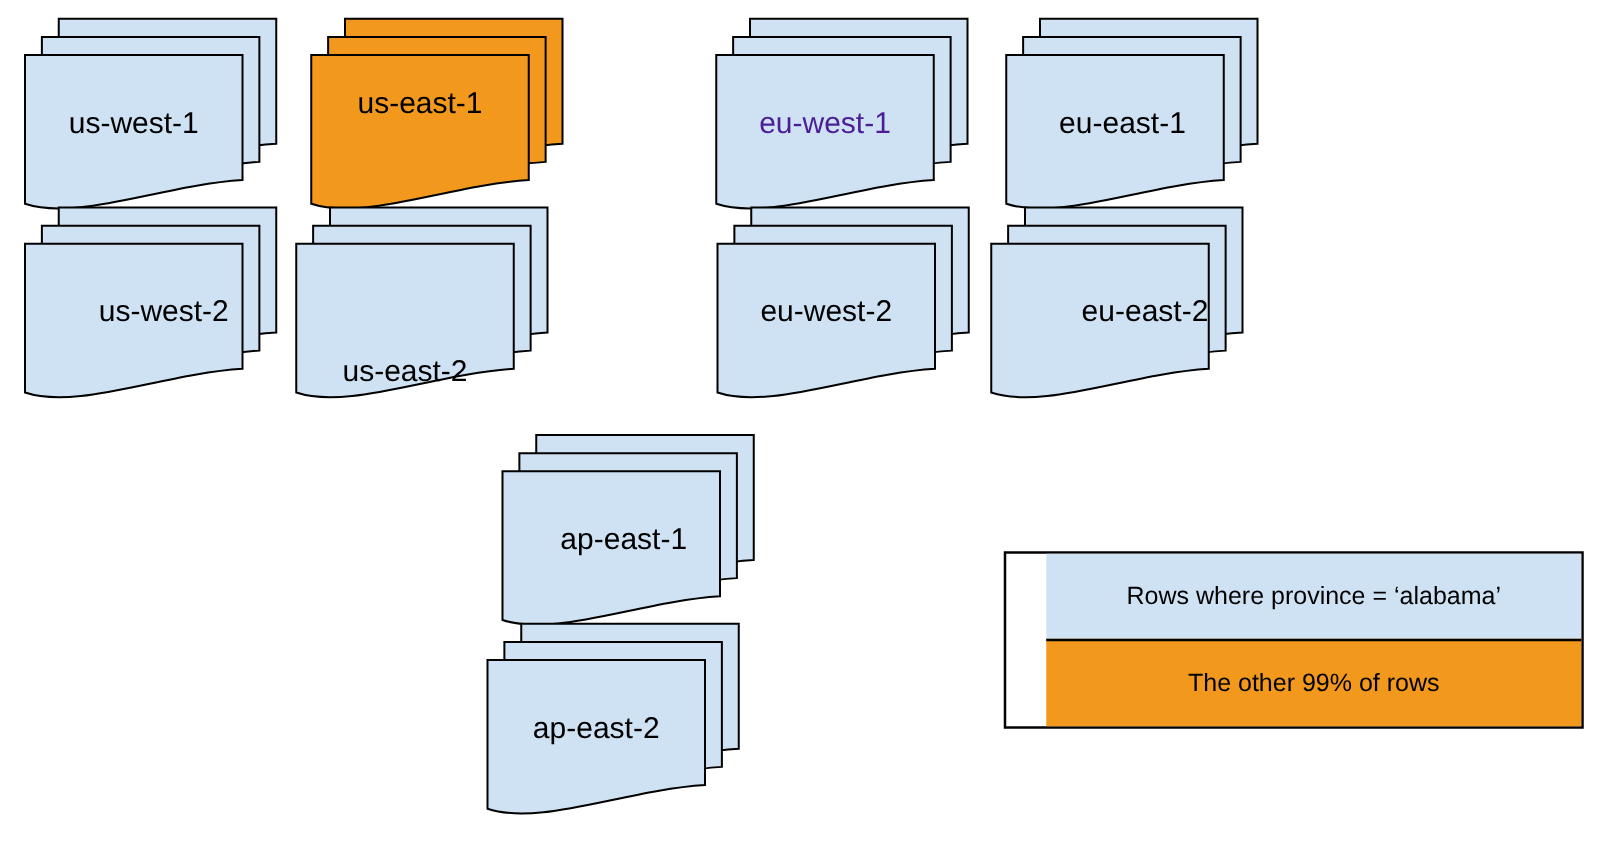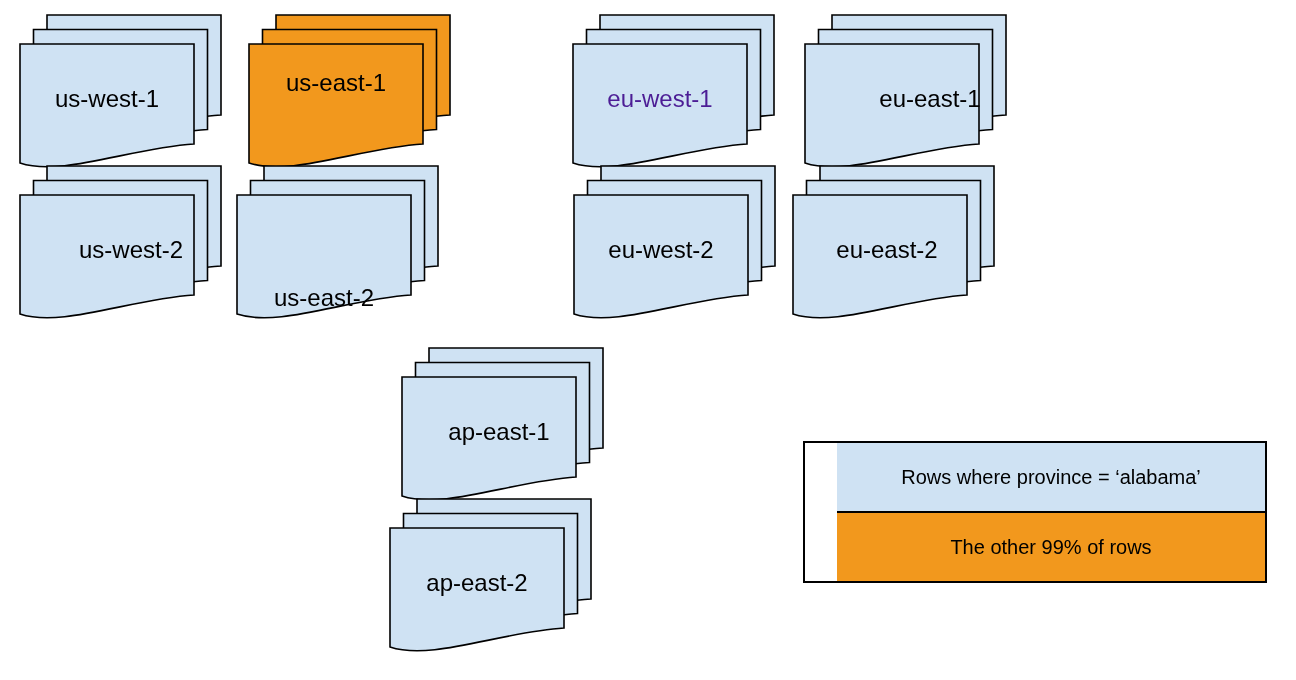--- a/index.html
+++ b/index.html
@@ -56,21 +56,21 @@
         <path d="M 0 0 H 174 V 100 C 110 104, 42 133, 0 119 Z" transform="translate(28.0,1.0)" fill="#cfe2f3" stroke="#000000" stroke-width="1.6"></path>
         <path d="M 0 0 H 174 V 100 C 110 104, 42 133, 0 119 Z" transform="translate(14.5,15.5)" fill="#cfe2f3" stroke="#000000" stroke-width="1.6"></path>
         <path d="M 0 0 H 174 V 100 C 110 104, 42 133, 0 119 Z" transform="translate(1.0,30.0)" fill="#cfe2f3" stroke="#000000" stroke-width="1.6"></path>
       </svg>
       <div class="doc-label" style="left: 573px; top: 44px; width: 174px; height: 110px; color: #4c1d95;">eu-west-1</div>
       <svg class="stack-svg" width="206" height="160" viewBox="0 0 206 160" style="left: 804px; top: 14px;">
         <path d="M 0 0 H 174 V 100 C 110 104, 42 133, 0 119 Z" transform="translate(28.0,1.0)" fill="#cfe2f3" stroke="#000000" stroke-width="1.6"></path>
         <path d="M 0 0 H 174 V 100 C 110 104, 42 133, 0 119 Z" transform="translate(14.5,15.5)" fill="#cfe2f3" stroke="#000000" stroke-width="1.6"></path>
         <path d="M 0 0 H 174 V 100 C 110 104, 42 133, 0 119 Z" transform="translate(1.0,30.0)" fill="#cfe2f3" stroke="#000000" stroke-width="1.6"></path>
       </svg>
-      <div class="doc-label" style="left: 805px; top: 44px; width: 186px; height: 110px; color: rgb(0, 0, 0); margin-left: 32px;">eu-east-1</div>
+      <div class="doc-label" style="left: 805px; top: 44px; width: 186px; height: 110px; color: rgb(0, 0, 0);">eu-east-1</div>
       <svg class="stack-svg" width="206" height="160" viewBox="0 0 206 160" style="left: 19px; top: 165px;">
         <path d="M 0 0 H 174 V 100 C 110 104, 42 133, 0 119 Z" transform="translate(28.0,1.0)" fill="#cfe2f3" stroke="#000000" stroke-width="1.6"></path>
         <path d="M 0 0 H 174 V 100 C 110 104, 42 133, 0 119 Z" transform="translate(14.5,15.5)" fill="#cfe2f3" stroke="#000000" stroke-width="1.6"></path>
         <path d="M 0 0 H 174 V 100 C 110 104, 42 133, 0 119 Z" transform="translate(1.0,30.0)" fill="#cfe2f3" stroke="#000000" stroke-width="1.6"></path>
       </svg>
       <div class="doc-label" style="left: 20px; top: 195px; width: 174px; height: 110px; color: rgb(0, 0, 0); padding-left: 24px;">us-west-2</div>
       <svg class="stack-svg" width="206" height="160" viewBox="0 0 206 160" style="left: 236px; top: 165px;">
         <path d="M 0 0 H 174 V 100 C 110 104, 42 133, 0 119 Z" transform="translate(28.0,1.0)" fill="#cfe2f3" stroke="#000000" stroke-width="1.6"></path>
         <path d="M 0 0 H 174 V 100 C 110 104, 42 133, 0 119 Z" transform="translate(14.5,15.5)" fill="#cfe2f3" stroke="#000000" stroke-width="1.6"></path>
         <path d="M 0 0 H 174 V 100 C 110 104, 42 133, 0 119 Z" transform="translate(1.0,30.0)" fill="#cfe2f3" stroke="#000000" stroke-width="1.6"></path>
@@ -80,21 +80,21 @@
         <path d="M 0 0 H 174 V 100 C 110 104, 42 133, 0 119 Z" transform="translate(28.0,1.0)" fill="#cfe2f3" stroke="#000000" stroke-width="1.6"></path>
         <path d="M 0 0 H 174 V 100 C 110 104, 42 133, 0 119 Z" transform="translate(14.5,15.5)" fill="#cfe2f3" stroke="#000000" stroke-width="1.6"></path>
         <path d="M 0 0 H 174 V 100 C 110 104, 42 133, 0 119 Z" transform="translate(1.0,30.0)" fill="#cfe2f3" stroke="#000000" stroke-width="1.6"></path>
       </svg>
       <div class="doc-label" style="left: 574px; top: 195px; width: 174px; height: 110px; color: rgb(0, 0, 0); text-align: right;">eu-west-2</div>
       <svg class="stack-svg" width="206" height="160" viewBox="0 0 206 160" style="left: 792px; top: 165px;">
         <path d="M 0 0 H 174 V 100 C 110 104, 42 133, 0 119 Z" transform="translate(28.0,1.0)" fill="#cfe2f3" stroke="#000000" stroke-width="1.6"></path>
         <path d="M 0 0 H 174 V 100 C 110 104, 42 133, 0 119 Z" transform="translate(14.5,15.5)" fill="#cfe2f3" stroke="#000000" stroke-width="1.6"></path>
         <path d="M 0 0 H 174 V 100 C 110 104, 42 133, 0 119 Z" transform="translate(1.0,30.0)" fill="#cfe2f3" stroke="#000000" stroke-width="1.6"></path>
       </svg>
-      <div class="doc-label" style="left: 800px; top: 195px; width: 174px; height: 110px; color: rgb(0, 0, 0);">eu-east-2</div>
+      <div class="doc-label" style="left: 829px; top: 195px; width: 174px; height: 110px; color: rgb(0, 0, 0);">eu-east-2</div>
       <svg class="stack-svg" width="206" height="160" viewBox="0 0 206 160" style="left: 401px; top: 347px;">
         <path d="M 0 0 H 174 V 100 C 110 104, 42 133, 0 119 Z" transform="translate(28.0,1.0)" fill="#cfe2f3" stroke="#000000" stroke-width="1.6"></path>
         <path d="M 0 0 H 174 V 100 C 110 104, 42 133, 0 119 Z" transform="translate(14.5,15.5)" fill="#cfe2f3" stroke="#000000" stroke-width="1.6"></path>
         <path d="M 0 0 H 174 V 100 C 110 104, 42 133, 0 119 Z" transform="translate(1.0,30.0)" fill="#cfe2f3" stroke="#000000" stroke-width="1.6"></path>
       </svg>
       <div class="doc-label" style="left: 412px; top: 377px; width: 174px; height: 110px; color: rgb(0, 0, 0);">ap-east-1</div>
       <svg class="stack-svg" width="206" height="160" viewBox="0 0 206 160" style="left: 389px; top: 498px;">
         <path d="M 0 0 H 174 V 100 C 110 104, 42 133, 0 119 Z" transform="translate(28.0,1.0)" fill="#cfe2f3" stroke="#000000" stroke-width="1.6"></path>
         <path d="M 0 0 H 174 V 100 C 110 104, 42 133, 0 119 Z" transform="translate(14.5,15.5)" fill="#cfe2f3" stroke="#000000" stroke-width="1.6"></path>
         <path d="M 0 0 H 174 V 100 C 110 104, 42 133, 0 119 Z" transform="translate(1.0,30.0)" fill="#cfe2f3" stroke="#000000" stroke-width="1.6"></path>

